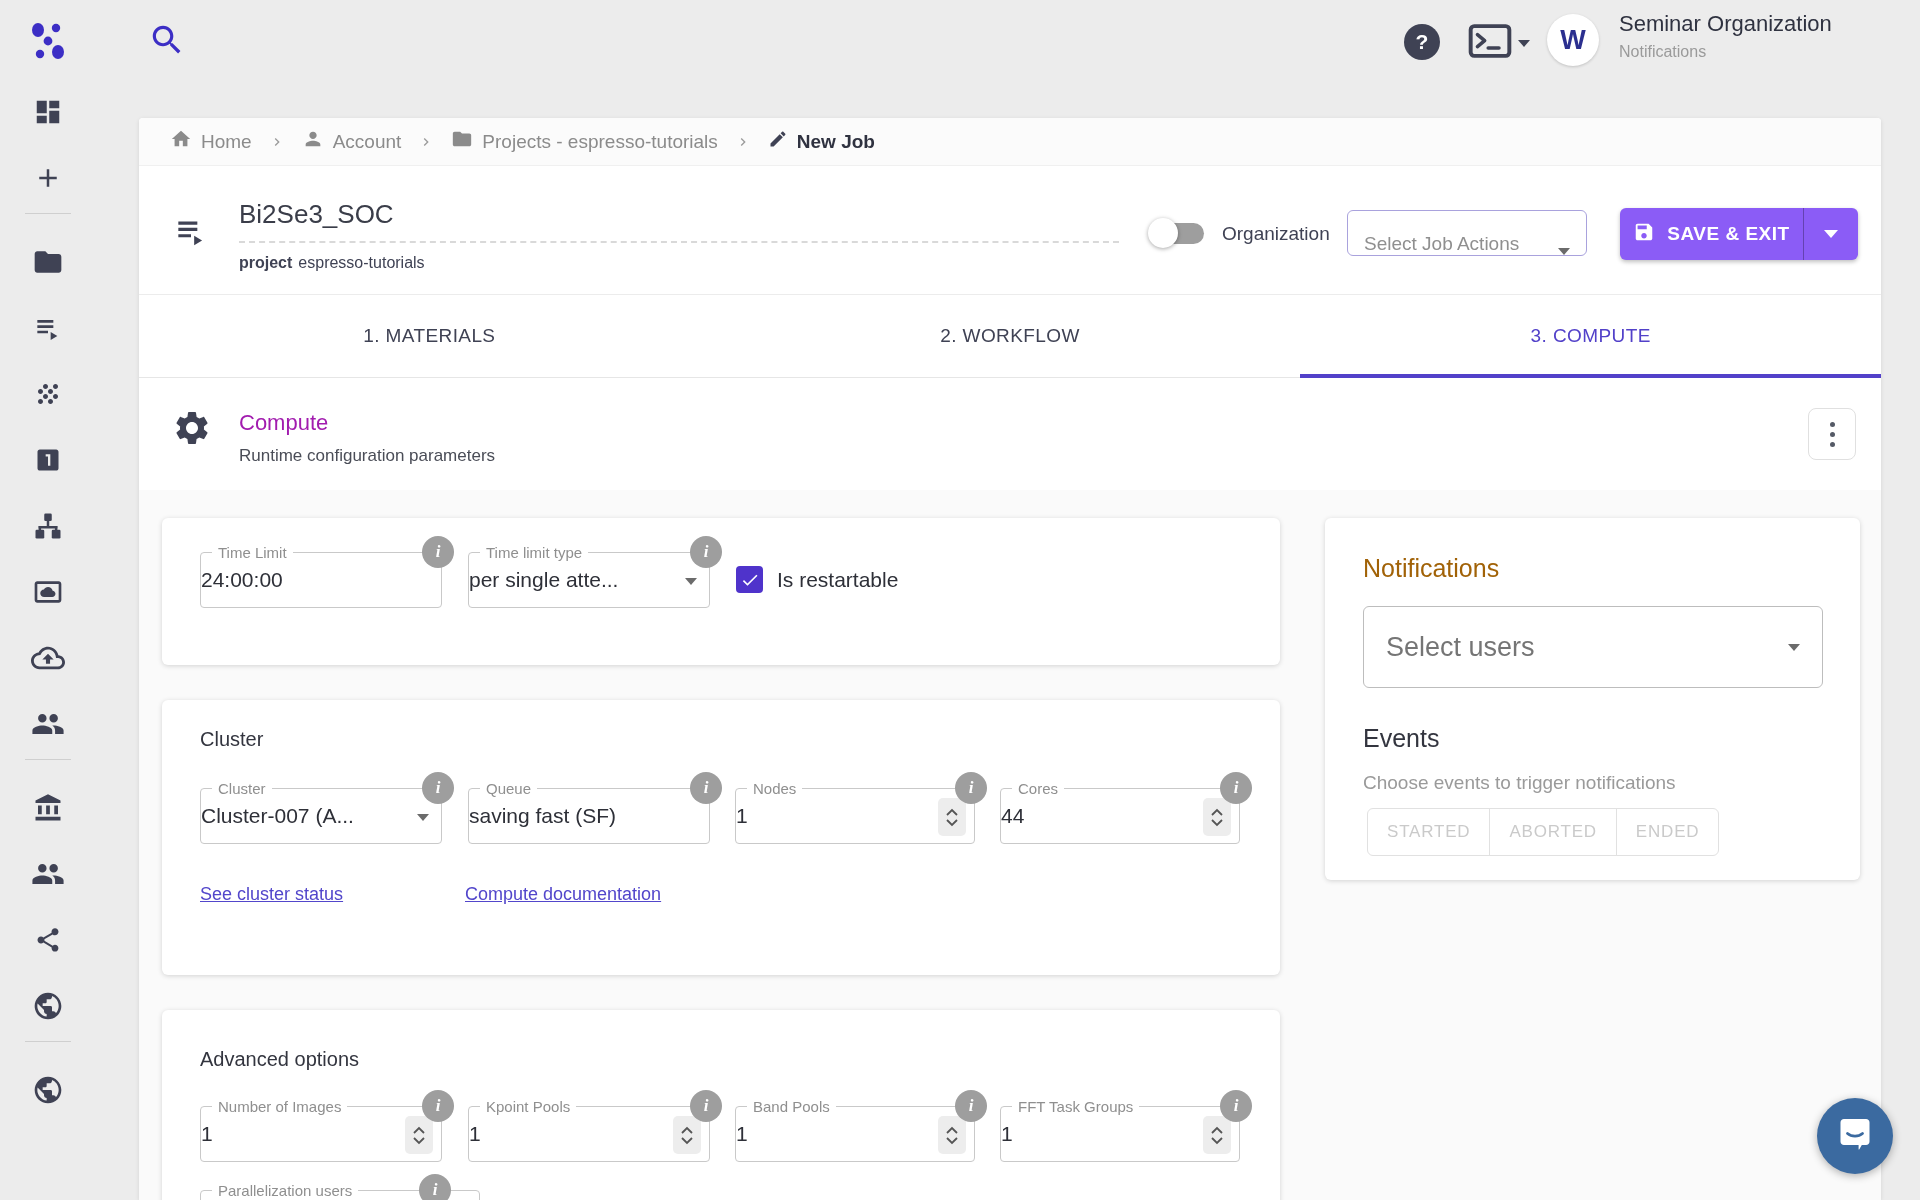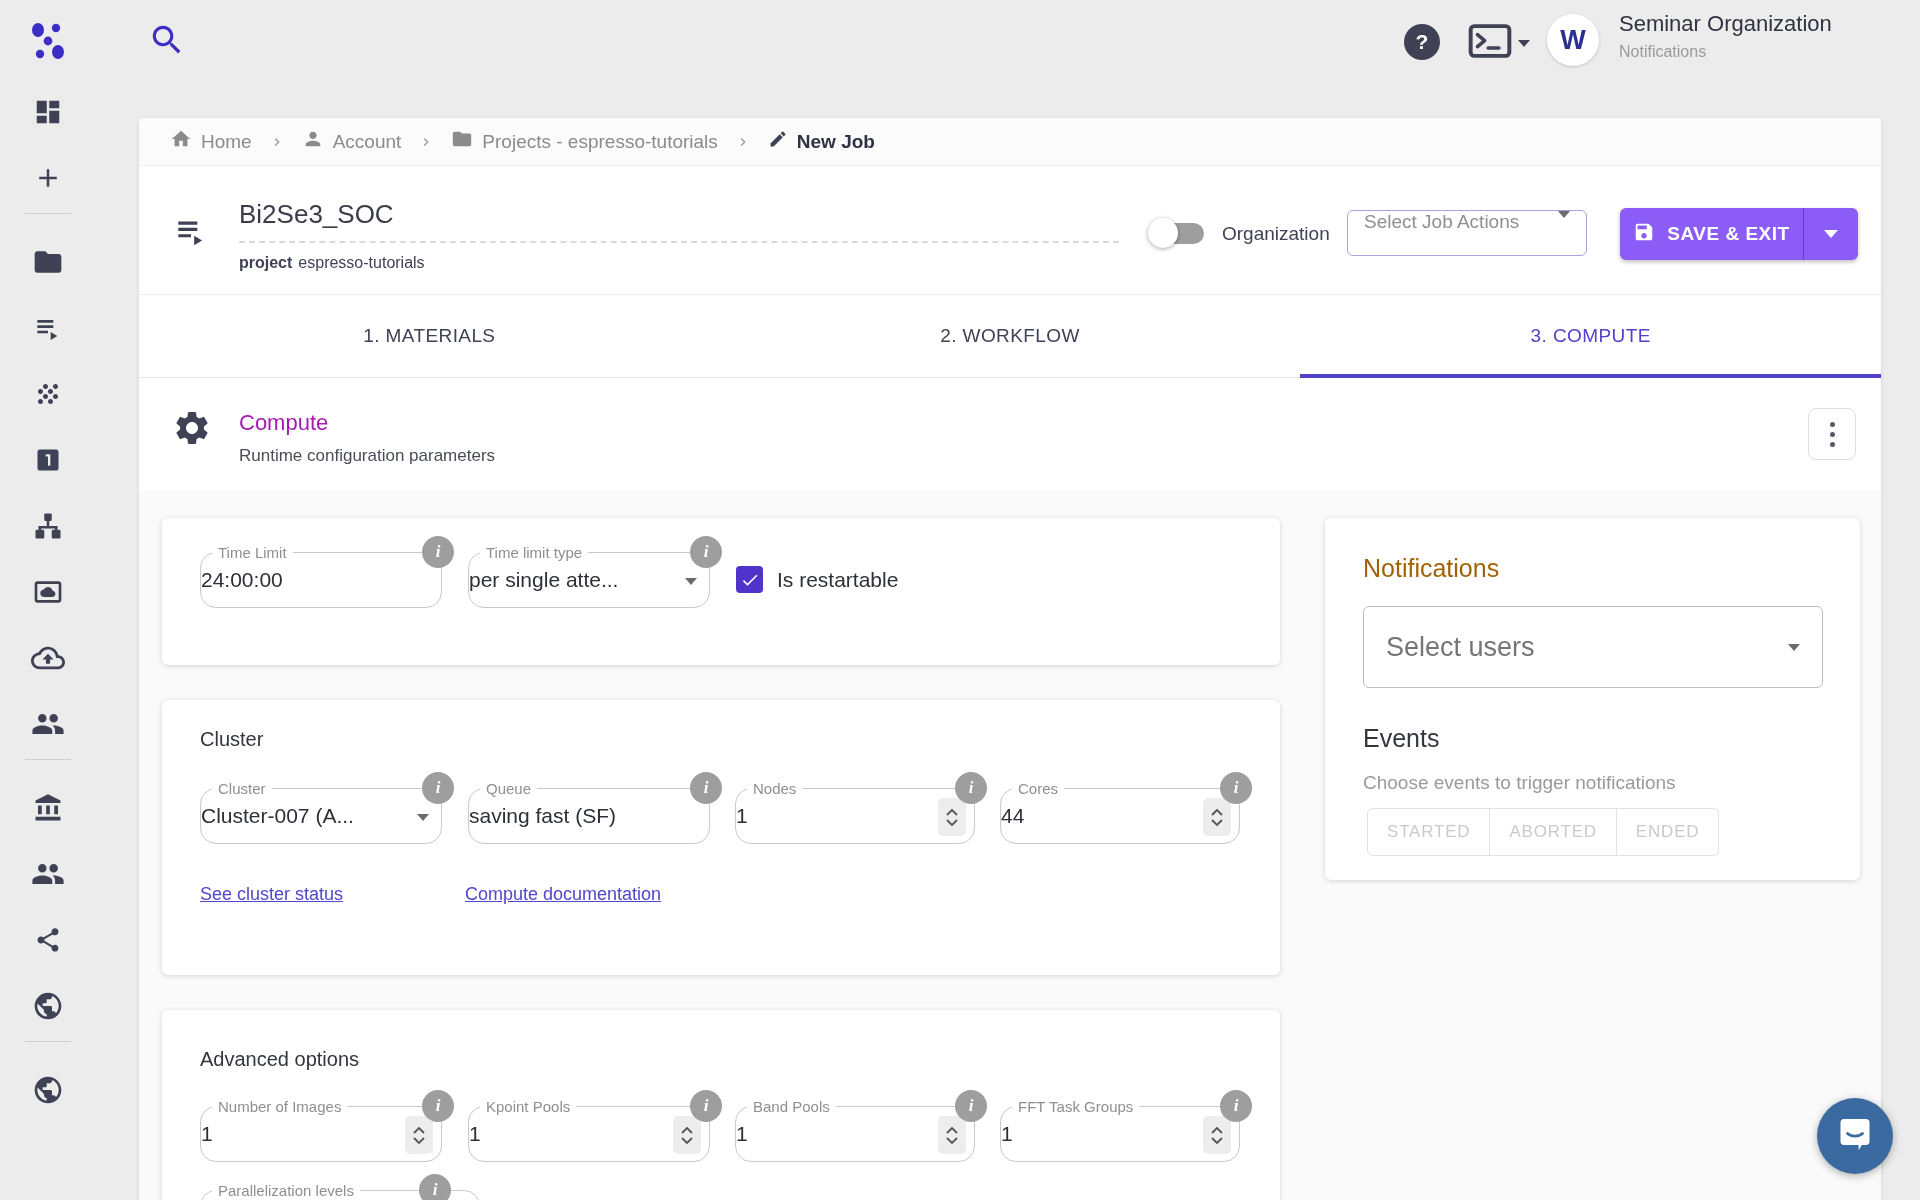--- a/index.html
+++ b/index.html
@@ -47,21 +47,21 @@
   .job-title { left:100px; top:33px; font-size:26px; font-weight:500; color:#3a3d49; }
   .title-dash { left:100px; top:75px; width:880px; border-bottom:2px dashed #d9d9d9; }
   .proj-line { left:100px; top:88px; font-size:16px; color:#3f4254; }
   .proj-line b { margin-right:6px; }
   .toggle { left:1009px; top:52px; width:64px; height:30px; cursor:pointer; }
   .toggle .track { position:absolute; left:10px; top:5px; width:46px; height:21px; border-radius:11px; background:#9e9e9e; }
   .toggle .knob { position:absolute; left:0; top:0; width:30px; height:30px; border-radius:50%; background:#fff;
                   box-shadow:0 1px 4px rgba(0,0,0,.35); }
   .desc-label { left:1083px; top:57px; font-size:19px; color:#3f4254; }
   .actions-select { left:1208px; top:44px; width:240px; height:46px; border:1px solid #a9a2dd; border-radius:6px;
-                    display:flex; align-items:flex-start; padding:0 16px; color:#8f8f8f; font-size:19px; cursor:pointer; }
+                    display:flex; align-items:flex-end; padding:0 16px; color:#8f8f8f; font-size:19px; cursor:pointer; }
   .actions-select .sel-caret { margin-left:auto; }
   .save-split { left:1481px; top:42px; width:238px; height:52px; border-radius:6px; background:#8b5cf6;
                 display:flex; box-shadow:0 2px 4px rgba(0,0,0,.25); overflow:hidden; }
   .save-main { flex:1; display:flex; align-items:center; justify-content:center; gap:12px; color:#fff;
                font-size:19px; font-weight:bold; letter-spacing:.5px; cursor:pointer; }
   .save-sep { width:1px; background:rgba(0,0,0,.28); }
   .save-caret { width:54px; display:flex; align-items:center; justify-content:center; cursor:pointer; }
 
   
   .tabs { left:0; top:177px; width:100%; height:83px; display:flex; border-bottom:1px solid #e6e6e6; }
@@ -83,21 +83,21 @@
   
   .bodyarea { left:0; top:372px; width:100%; height:710px; background:#fafafa; }
   .card { position:absolute; background:#fff; border-radius:6px; box-shadow:0 1px 5px rgba(0,0,0,.16); }
   .cardA { left:23px; top:28px; width:1118px; height:147px; }
   .cardB { left:23px; top:210px; width:1118px; height:275px; }
   .cardC { left:23px; top:520px; width:1118px; height:260px; }
   .cardN { left:1186px; top:28px; width:535px; height:362px; }
   .card-h { position:absolute; left:38px; font-size:20px; font-weight:500; color:#33353f; }
 
   
-  .field { position:absolute; width:242px; height:56px; border:1px solid #c9c9c9; border-radius:16px; background:#fff; cursor:text; }
+  .field { position:absolute; width:242px; height:56px; border:1px solid #c9c9c9; border-radius:4px; background:#fff; cursor:text; }
   .flabel { position:absolute; top:-9px; left:11px; background:#fff; padding:0 6px; font-size:15px; color:#8f8f8f; white-space:nowrap; }
   .fvalue { position:absolute; left:0; top:15px; font-size:21px; color:#2e3038; white-space:nowrap; overflow:hidden; max-width:200px; }
   .finfo { position:absolute; top:-17px; right:-13px; width:32px; height:32px; border-radius:50%; background:#9e9e9e;
            color:#fff; display:flex; align-items:center; justify-content:center; font-size:17px; font-weight:bold;
            font-family:"Liberation Serif","DejaVu Serif",serif; font-style:italic; cursor:pointer; }
   .sel-caret { width:0; height:0; border-left:6px solid transparent; border-right:6px solid transparent;
                border-top:7px solid #6b6b6b; }
   .field .sel-caret { position:absolute; right:12px; top:25px; }
   .spinner { position:absolute; right:8px; top:9px; width:28px; height:38px; background:#ededed; border-radius:5px;
              display:flex; flex-direction:column; align-items:center; justify-content:center; gap:3px; cursor:pointer; }
@@ -494,21 +494,21 @@
                 <path d="M1 7 6 2l5 5" fill="none" stroke="#555" stroke-width="1.8"></path>
               </svg>
             <svg width="12" height="8" viewBox="0 0 12 8">
                 <path d="M1 1l5 5 5-5" fill="none" stroke="#555" stroke-width="1.8"></path>
               </svg>
           </span>
           <span class="finfo">i</span>
         </div>
 
         <div class="field" style="left:38px;top:180px;width:280px">
-          <span class="flabel">Parallelization levels</span>
+          <span class="flabel">Parallelization users</span>
           <span class="finfo" style="right:auto;left:218px">i</span>
         </div>
       </div>
 
       <div class="card cardN">
         <div class="n-title">Notifications</div>
         <div class="n-select">
           <span class="ph">Select users</span>
           <span class="sel-caret"></span>
         </div>

